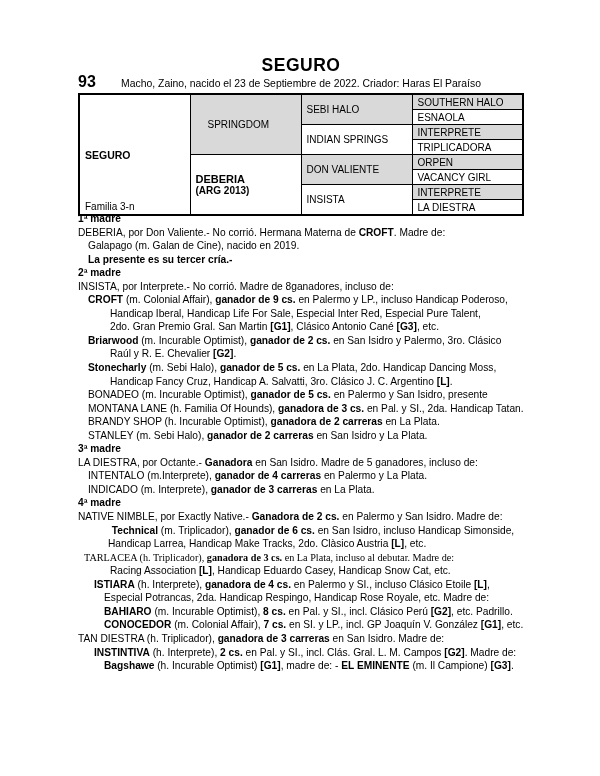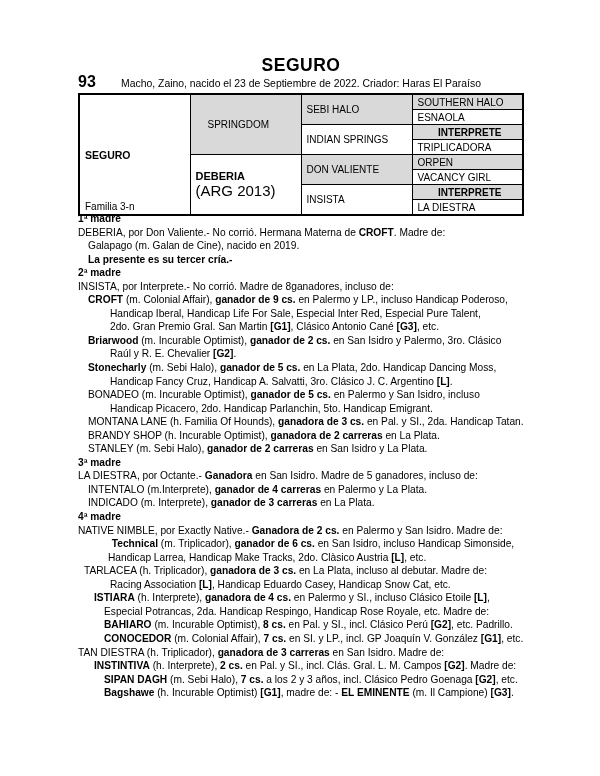--- a/index.html
+++ b/index.html
@@ -26,27 +26,27 @@
   table.pedigree td{
     border:1px solid #000;
     padding:0 0 0 5px;
     vertical-align:middle;
     white-space:nowrap;
     overflow:hidden;
     height:14px;
   }
   table.pedigree{border:2px solid #000;}
   .shaded{background:#d9d9d9;}
-  .bold{font-weight:bold;text-align:center;}
+  .bold{font-weight:normal;}
   td.subject-cell{position:relative;vertical-align:middle;}
   .subject-name{font-weight:bold;font-size:10.5px;}
   .family-label{position:absolute;left:5px;bottom:2px;font-weight:normal;font-size:10px;}
   .sire-name{font-weight:normal;font-size:10px;margin-left:12px;}
   .dam-name{font-weight:bold;font-size:11px;}
-  .dam-detail{font-weight:normal;font-size:15px;}
+  .dam-detail{font-weight:bold;font-size:10px;}
   
   .notes{position:absolute;top:212px;left:78px;width:460px;font-size:10.2px;}
   .notes .line{line-height:13.55px;white-space:nowrap;}
   .notes .b{font-weight:bold;}
 </style>
 </head>
 <body>
 
 <div class="page">
 
@@ -107,38 +107,36 @@
       <div class="line" style="padding-left: 10px;"><span class="b">La presente es su tercer cría.-</span></div>
       <div class="line" style="padding-left: 0px;"><span class="b">2ª madre</span></div>
       <div class="line" style="padding-left: 0px;"><span>INSISTA, por Interprete.- No corrió. Madre de 8ganadores, incluso de:</span></div>
       <div class="line" style="padding-left: 10px;"><span class="b">CROFT</span><span> (m. Colonial Affair), </span><span class="b">ganador de 9 cs.</span><span> en Palermo y LP., incluso Handicap Poderoso,</span></div>
       <div class="line" style="padding-left: 32px;"><span>Handicap Iberal, Handicap Life For Sale, Especial Inter Red, Especial Pure Talent,</span></div>
       <div class="line" style="padding-left: 32px;"><span>2do. Gran Premio Gral. San Martin </span><span class="b">[G1]</span><span>, Clásico Antonio Cané </span><span class="b">[G3]</span><span>, etc.</span></div>
       <div class="line" style="padding-left: 10px;"><span class="b">Briarwood</span><span> (m. Incurable Optimist), </span><span class="b">ganador de 2 cs.</span><span> en San Isidro y Palermo, 3ro. Clásico</span></div>
       <div class="line" style="padding-left: 32px;"><span>Raúl y R. E. Chevalier </span><span class="b">[G2]</span><span>.</span></div>
       <div class="line" style="padding-left: 10px;"><span class="b">Stonecharly</span><span> (m. Sebi Halo), </span><span class="b">ganador de 5 cs.</span><span> en La Plata, 2do. Handicap Dancing Moss,</span></div>
       <div class="line" style="padding-left: 32px;"><span>Handicap Fancy Cruz, Handicap A. Salvatti, 3ro. Clásico J. C. Argentino </span><span class="b">[L]</span><span>.</span></div>
-      <div class="line" style="padding-left: 10px;"><span>BONADEO (m. Incurable Optimist), </span><span class="b">ganador de 5 cs.</span><span> en Palermo y San Isidro, incluso</span></div>
-      <div class="line" style="padding-left: 32px;"><span>Handicap Picacero, 2do. Handicap Parlanchin, 5to. Handicap Emigrant.</span></div>
+      <div class="line" style="padding-left: 10px;"><span>BONADEO (m. Incurable Optimist), </span><span class="b">ganador de 5 cs.</span><span> en Palermo y San Isidro, presente</span></div>
       <div class="line" style="padding-left: 10px;"><span>MONTANA LANE (h. Familia Of Hounds), </span><span class="b">ganadora de 3 cs.</span><span> en Pal. y SI., 2da. Handicap Tatan.</span></div>
       <div class="line" style="padding-left: 10px;"><span>BRANDY SHOP (h. Incurable Optimist), </span><span class="b">ganadora de 2 carreras</span><span> en La Plata.</span></div>
       <div class="line" style="padding-left: 10px;"><span>STANLEY (m. Sebi Halo), </span><span class="b">ganador de 2 carreras</span><span> en San Isidro y La Plata.</span></div>
       <div class="line" style="padding-left: 0px;"><span class="b">3ª madre</span></div>
       <div class="line" style="padding-left: 0px;"><span>LA DIESTRA, por Octante.- </span><span class="b">Ganadora</span><span> en San Isidro. Madre de 5 ganadores, incluso de:</span></div>
       <div class="line" style="padding-left: 10px;"><span>INTENTALO (m.Interprete), </span><span class="b">ganador de 4 carreras</span><span> en Palermo y La Plata.</span></div>
       <div class="line" style="padding-left: 10px;"><span>INDICADO (m. Interprete), </span><span class="b">ganador de 3 carreras</span><span> en La Plata.</span></div>
       <div class="line" style="padding-left: 0px;"><span class="b">4ª madre</span></div>
       <div class="line" style="padding-left: 0px;"><span>NATIVE NIMBLE, por Exactly Native.- </span><span class="b">Ganadora de 2 cs.</span><span> en Palermo y San Isidro. Madre de:</span></div>
       <div class="line" style="padding-left: 10px; text-align: center;"><span class="b">Technical</span><span> (m. Triplicador), </span><span class="b">ganador de 6 cs.</span><span> en San Isidro, incluso Handicap Simonside,</span></div>
       <div class="line" style="padding-left: 30px;"><span>Handicap Larrea, Handicap Make Tracks, 2do. Clàsico Austria </span><span class="b">[L]</span><span>, etc.</span></div>
-      <div class="line" style="padding-left: 6px;"><span>TARLACEA (h. Triplicador), </span><span class="b">ganadora de 3 cs.</span><span> en La Plata, incluso al debutar. Madre de:</span></div>
+      <div class="line" style="padding-left: 6px; font-family: Liberation Serif, serif;"><span>TARLACEA (h. Triplicador), </span><span class="b">ganadora de 3 cs.</span><span> en La Plata, incluso al debutar. Madre de:</span></div>
       <div class="line" style="padding-left: 32px;"><span>Racing Association </span><span class="b">[L]</span><span>, Handicap Eduardo Casey, Handicap Snow Cat, etc.</span></div>
       <div class="line" style="padding-left: 16px;"><span class="b">ISTIARA</span><span> (h. Interprete), </span><span class="b">ganadora de 4 cs.</span><span> en Palermo y SI., incluso Clásico Etoile </span><span class="b">[L]</span><span>,</span></div>
       <div class="line" style="padding-left: 26px;"><span>Especial Potrancas, 2da. Handicap Respingo, Handicap Rose Royale, etc. Madre de:</span></div>
       <div class="line" style="padding-left: 26px;"><span class="b">BAHIARO</span><span> (m. Incurable Optimist), </span><span class="b">8 cs.</span><span> en Pal. y SI., incl. Clásico Perú </span><span class="b">[G2]</span><span>, etc. Padrillo.</span></div>
       <div class="line" style="padding-left: 26px;"><span class="b">CONOCEDOR</span><span> (m. Colonial Affair), </span><span class="b">7 cs.</span><span> en SI. y LP., incl. GP Joaquín V. González </span><span class="b">[G1]</span><span>, etc.</span></div>
       <div class="line" style="padding-left: 0px;"><span>TAN DIESTRA (h. Triplicador), </span><span class="b">ganadora de 3 carreras</span><span> en San Isidro. Madre de:</span></div>
       <div class="line" style="padding-left: 16px;"><span class="b">INSTINTIVA</span><span> (h. Interprete), </span><span class="b">2 cs.</span><span> en Pal. y SI., incl. Clás. Gral. L. M. Campos </span><span class="b">[G2]</span><span>. Madre de:</span></div>
-      <div class="line" style="padding-left: 26px;"><span class="b">SIPAN DAGH</span><span> (m. Sebi Halo), </span><span class="b">7 cs.</span><span> a los 2 y 3 años, incl. Clásico Pedro Goenaga </span><span class="b">[G2]</span><span>, etc.</span></div>
       <div class="line" style="padding-left: 26px;"><span class="b">Bagshawe</span><span> (h. Incurable Optimist) </span><span class="b">[G1]</span><span>, madre de: - </span><span class="b">EL EMINENTE</span><span> (m. Il Campione) </span><span class="b">[G3]</span><span>.</span></div>
     </div>
 
 </div>
 
 </body></html>

